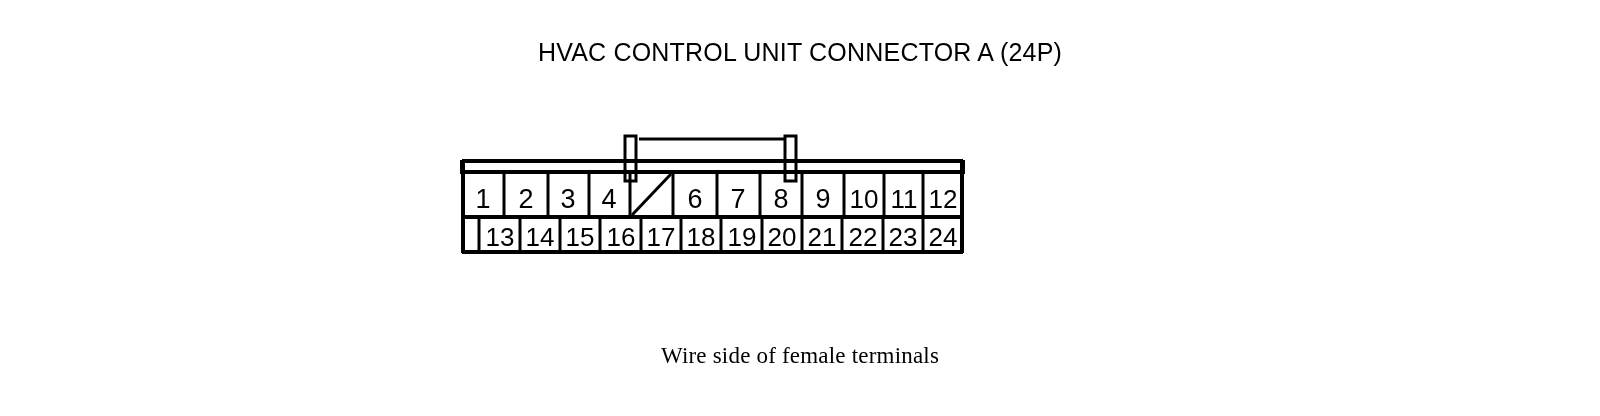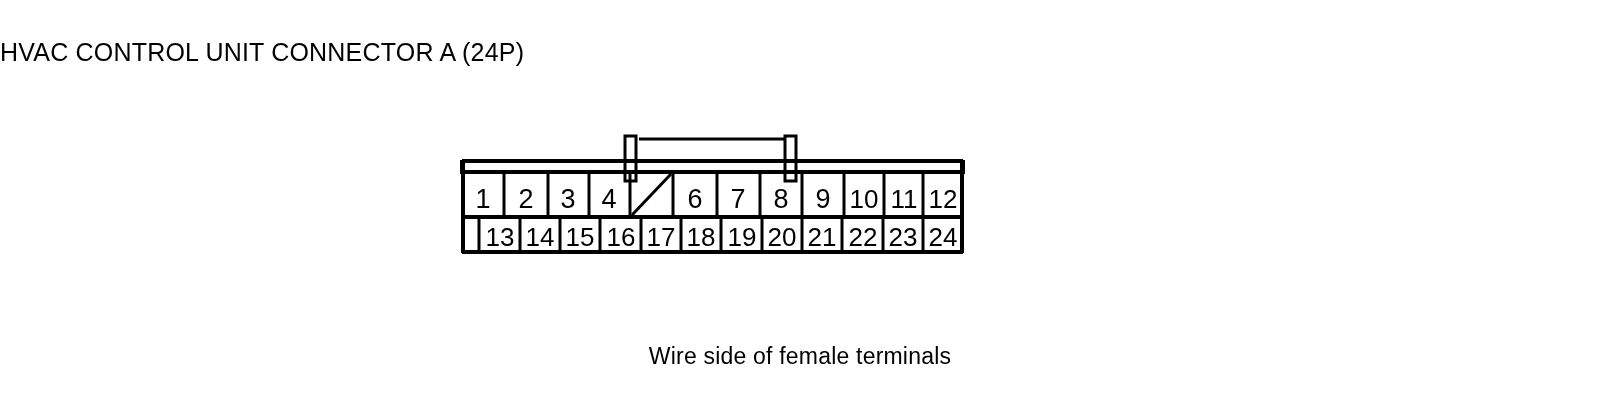--- a/index.html
+++ b/index.html
@@ -20,33 +20,35 @@
     left: 0;
     top: 0;
     width: 1600px;
     height: 416px;
   }
   .title-text {
     position: absolute;
     left: 0;
     top: 38px;
     width: 1600px;
+    text-align: center;
     font-size: 25px;
     letter-spacing: 0.2px;
     white-space: nowrap;
   }
   .caption-text {
     position: absolute;
     left: 0;
     top: 343px;
     width: 1600px;
     text-align: center;
     font-size: 23px;
     letter-spacing: 0.2px;
     white-space: nowrap;
+    font-family: Liberation Serif, serif;
   }
   .connector-svg {
     position: absolute;
     left: 440px;
     top: 120px;
   }
   .pin-label {
     font-family: "Liberation Sans", sans-serif;
     font-size: 27px;
     text-anchor: middle;

